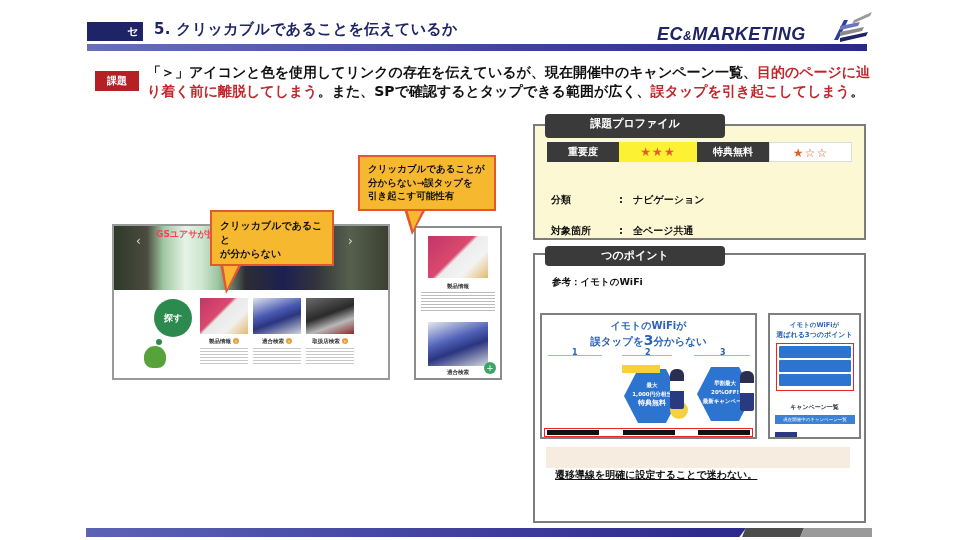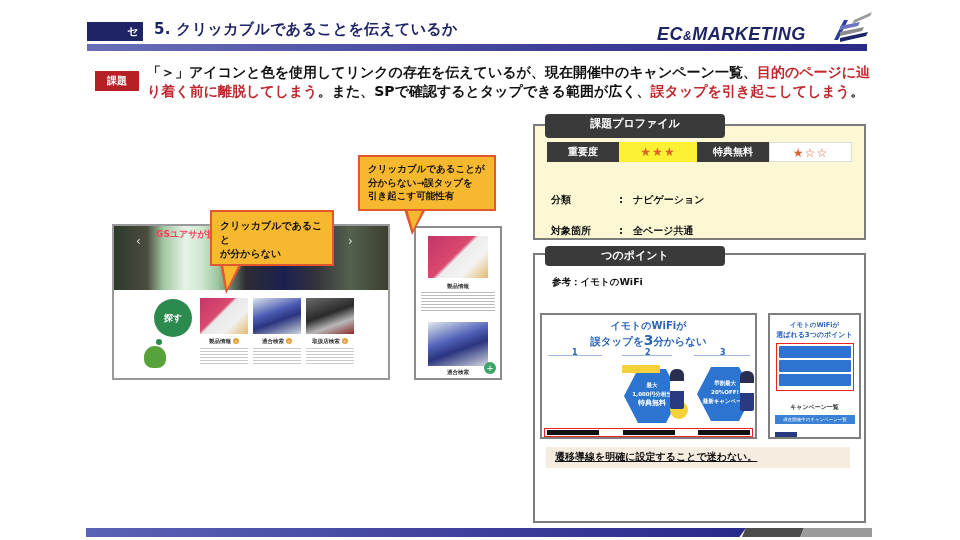--- a/index.html
+++ b/index.html
@@ -87,21 +87,21 @@
   .ref-sp { left: 768px; top: 313px; width: 93px; height: 126px; border: 2px solid #7f7f7f; background: #fff; overflow: hidden; }
   .ref-sp .t1 { top: 6px; font-size: 6.5px; }
   .ref-sp .t2 { top: 15px; font-size: 7px; }
   .sp-list { position: absolute; left: 6px; top: 28px; width: 78px; height: 48px; border: 1.5px solid #e22; padding: 2px; }
   .sp-item { height: 12px; margin-bottom: 2px; background: #2d74d0; border-radius: 1px; }
   .sp-camp { position: absolute; left: 0; top: 88px; width: 100%; text-align: center; font-size: 6px; font-weight: bold; color: #333; }
   .sp-campbtn { position: absolute; left: 5px; top: 100px; width: 80px; height: 9px; background: #3b82d6; color: #fff; font-size: 4.5px; line-height: 9px; text-align: center; }
   .sp-footer { position: absolute; left: 5px; top: 117px; width: 22px; height: 6px; background: #2a3a80; }
 
   .conclusion { left: 546px; top: 447px; width: 304px; height: 21px; background: #f6ece0; }
-  .conclusion-text { left: 555px; top: 450px; font-size: 10px; font-weight: bold; text-decoration: underline; }
+  .conclusion-text { left: 555px; top: 468px; font-size: 10px; font-weight: bold; text-decoration: underline; }
 
   
   .footer-bar-main { left: 86px; top: 528px; width: 660px; height: 9px; background: linear-gradient(to right, #5b63b5, #3e3f9c 60%, #28298a); clip-path: polygon(0 0, 100% 0, 99% 100%, 0 100%); }
   .footer-bar-dark { left: 742px; top: 528px; width: 62px; height: 9px; background: #4c4c4c; clip-path: polygon(6% 0, 100% 0, 94% 100%, 0 100%); }
   .footer-bar-light { left: 800px; top: 528px; width: 72px; height: 9px; background: #9a9a9a; clip-path: polygon(6% 0, 100% 0, 100% 100%, 0 100%); }
 </style>
 </head>
 <body>
 
 <div class="abs section-tag">セオリー</div>

